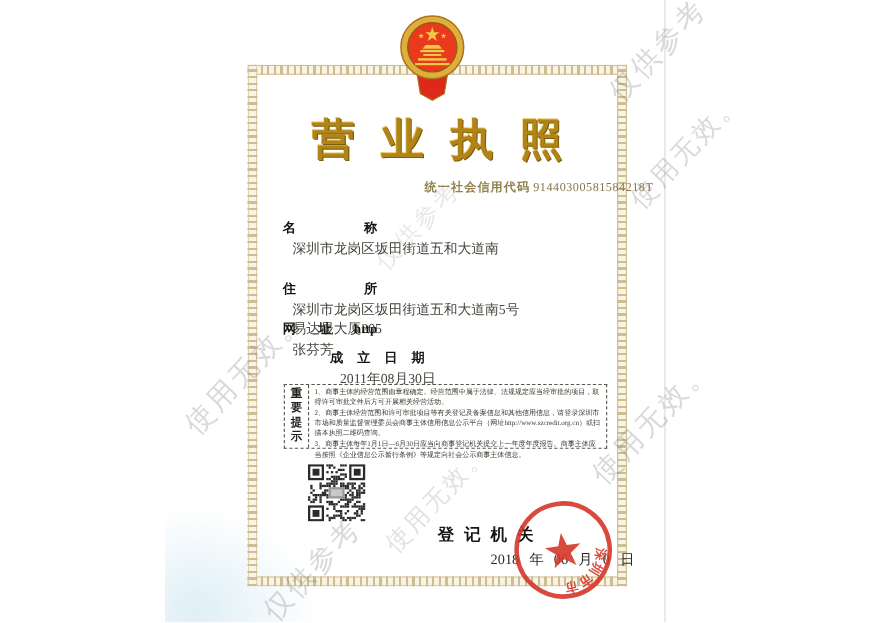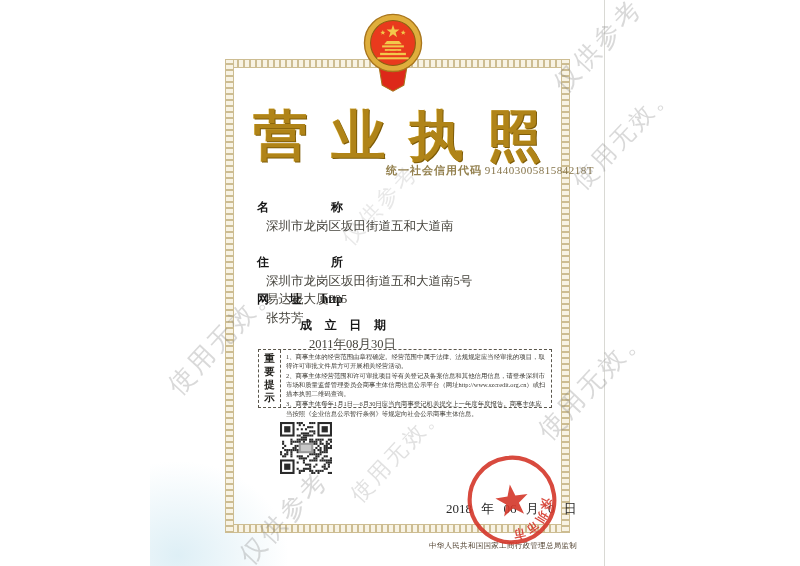--- a/index.html
+++ b/index.html
@@ -15,21 +15,21 @@
   .edge.h{height:9px;background-image:repeating-linear-gradient(90deg,#cdbd92 0 2px,rgba(0,0,0,0) 2px 6px);}
   .edge.v{width:9px;background-image:repeating-linear-gradient(0deg,#cdbd92 0 2px,rgba(0,0,0,0) 2px 6px);}
   .edge.top{left:225px;top:59px;width:345px;}
   .edge.bottom{left:225px;top:524px;width:345px;}
   .edge.left{left:225px;top:59px;height:474px;}
   .edge.right{left:561px;top:59px;height:474px;}
   
   .emblem{position:absolute;left:359px;top:9px;width:68px;height:87px;z-index:3;}
   
   .title{position:absolute;left:225px;top:100px;width:345px;text-align:center;
-         font-size:54px;font-weight:700;color:#b08418;letter-spacing:24px;text-indent:24px;
+         font-size:39px;font-weight:700;color:#b08418;letter-spacing:24px;text-indent:24px;
          text-shadow:1px 1px 0 #7e5c08, -0.5px -0.5px 0 #e8c55a;}
   
   .credit{position:absolute;left:386px;top:163px;font-size:11px;white-space:nowrap;}
   .credit .lab{font-weight:700;color:#93804e;letter-spacing:1px;}
   .credit .val{color:#85744a;margin-left:0;letter-spacing:.5px;font-family:"Liberation Serif",serif;}
   
   .frow{position:absolute;left:257px;width:310px;}
   .flabel{display:inline-block;vertical-align:top;width:86px;font-size:12px;font-weight:700;color:#161616;
           text-align:justify;text-align-last:justify;letter-spacing:0;}
   .fvalue{display:inline-block;vertical-align:top;margin-left:9px;width:212px;
@@ -324,20 +324,21 @@
         <rect x="41.800000000000004" y="2.2" width="11" height="11" fill="#fff"></rect>
         <rect x="44" y="4.4" width="6.6000000000000005" height="6.6000000000000005" fill="#2b2b2b"></rect>
         <rect x="0" y="39.6" width="15.400000000000002" height="15.400000000000002" fill="#2b2b2b"></rect>
         <rect x="2.2" y="41.800000000000004" width="11" height="11" fill="#fff"></rect>
         <rect x="4.4" y="44" width="6.6000000000000005" height="6.6000000000000005" fill="#2b2b2b"></rect>
         <rect x="19.8" y="22" width="15.400000000000002" height="11" fill="#9a9a9a"></rect>
         <rect x="22" y="24.200000000000003" width="11" height="6.6000000000000005" fill="#c8c8c8"></rect>
       </svg>
   </div>
 
+  <div class="reg-label">登记机关</div>
   <div class="reg-date">
     <span>2018</span>
     <span>年</span>
     <span>06</span>
     <span>月</span>
     <span>0</span>
     <span>日</span>
   </div>
 
   <div class="seal">
@@ -346,21 +347,20 @@
         <path id="sealArc" d="M 50,50 m 0,33 a 33,33 0 1,1 0.001,0" fill="none"></path>
       </defs>
       <circle cx="50" cy="50" r="46" fill="none" stroke="#d4372a" stroke-width="4.5"></circle>
       <polygon points="50,33 54.3,45.6 67.6,45.8 57,53.9 60.9,66.6 50,59 39.1,66.6 43,53.9 32.4,45.8 45.7,45.6" fill="#d4372a"></polygon>
       <text font-size="12.5" font-weight="bold" fill="#d4372a" letter-spacing="1">
         <textPath href="#sealArc" startOffset="76%">深圳市市场监督管理局</textPath>
       </text>
     </svg>
   </div>
 
-  <div class="footer">中华人民共和国国家工商行政管理总局监制</div>
 
   <div class="wm wm1">仅供参考</div>
   <div class="wm wm2">使用无效。</div>
   <div class="wm wm3">使用无效。</div>
   <div class="wm wm4">使用无效。</div>
   <div class="wm wm5">仅供参考</div>
   <div class="wm wm6">使用无效。</div>
   <div class="wm wm7">仅供参考</div>
 
 </div>

